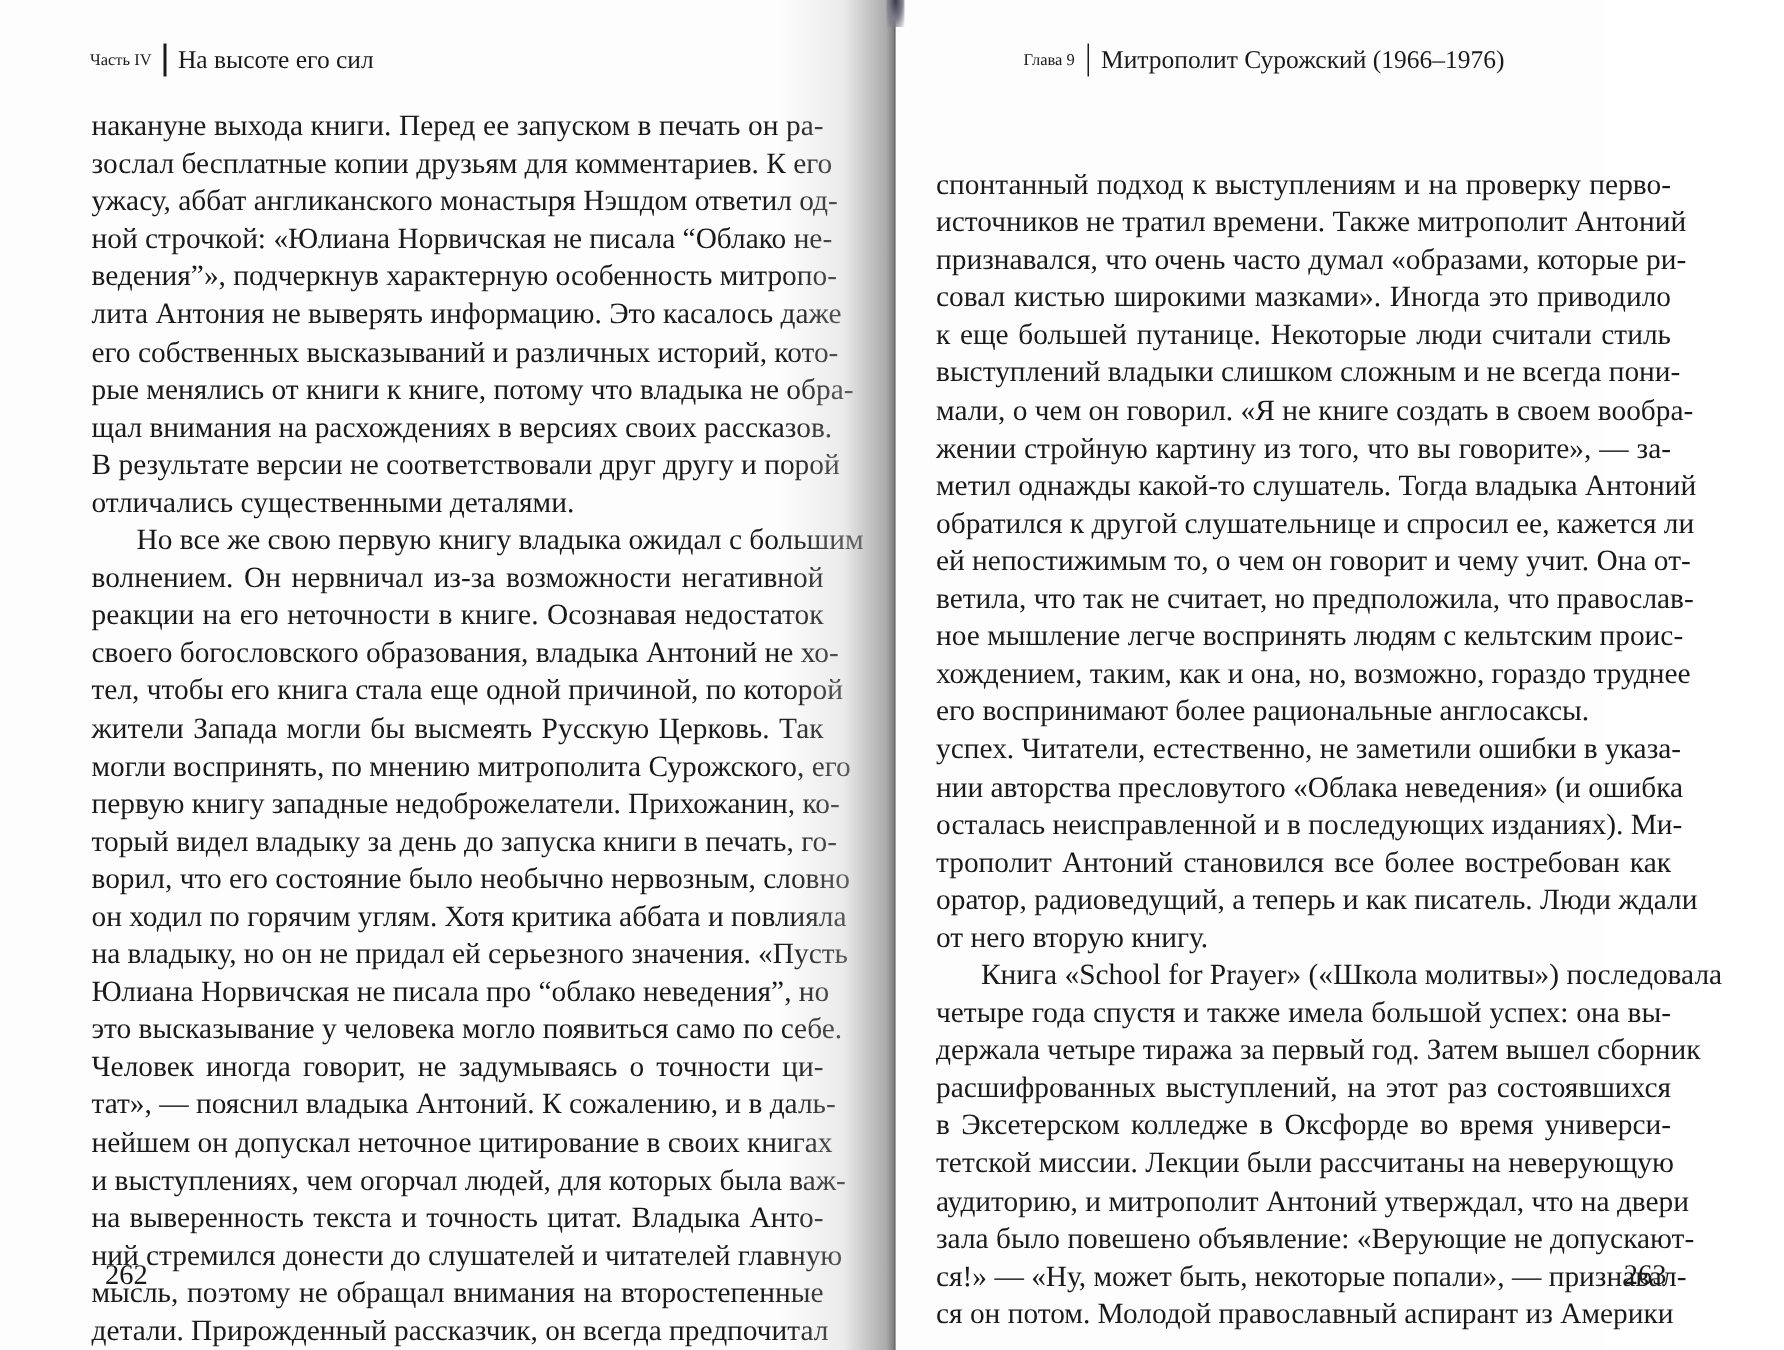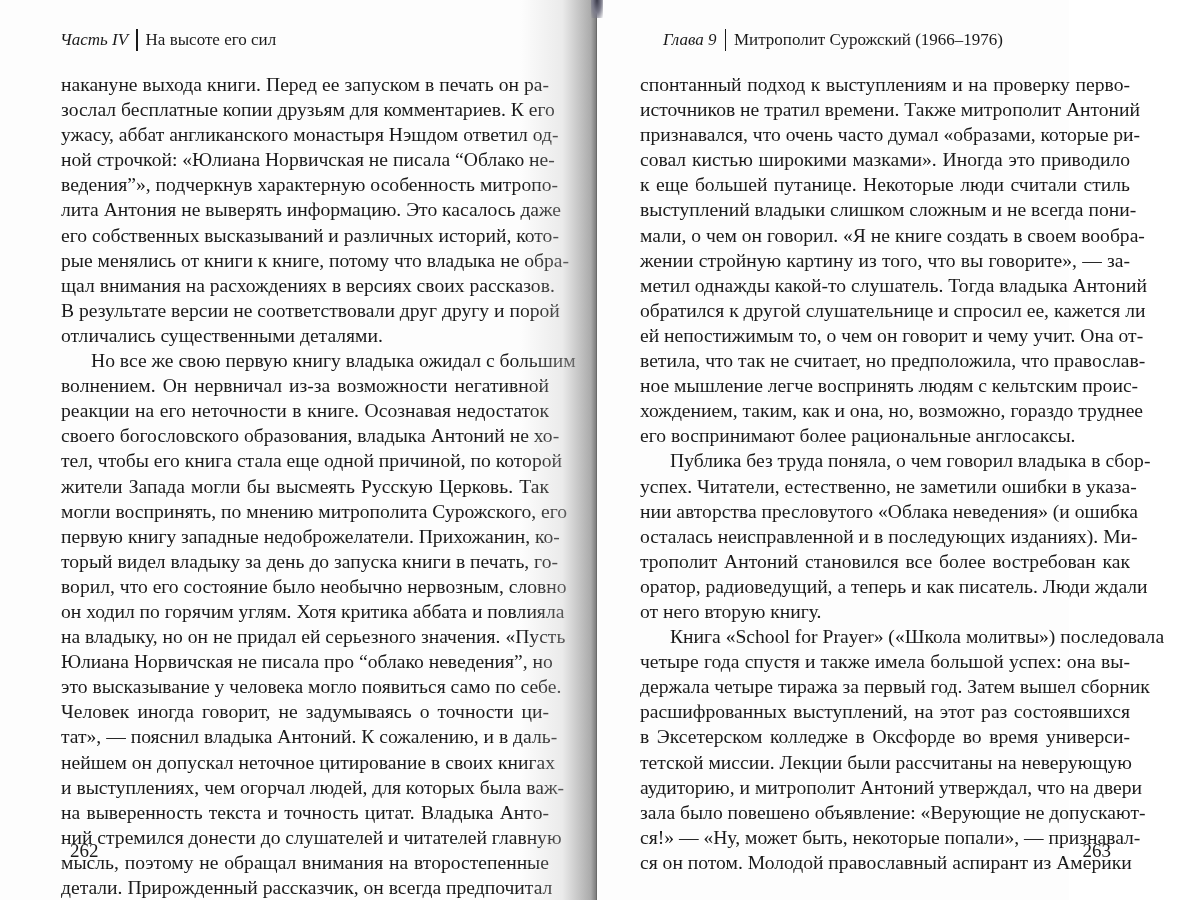--- a/index.html
+++ b/index.html
@@ -22,31 +22,31 @@
       position: absolute; left: 596px; top: 0; width: 1px; height: 900px; background: #6a6a6a;
     }
     .spine-top {
       position: absolute; left: 591px; top: 0; width: 12px; height: 18px;
       background: radial-gradient(ellipse at center top, #3a3a4a 0%, #7b7b8a 50%, rgba(255,255,255,0) 100%);
     }
     .running-head {
       position: absolute; top: 29px; font-size: 17px; line-height: 22px; white-space: nowrap;
       display: flex; align-items: center;
     }
-    .running-head .part { font-style: italic; font-size: 17px; }
+    .running-head .part { font-size: 11px; }
     .running-head .sep { display: inline-block; width: 1.5px; height: 22px; background: #1a1a1a; margin: 0 8px; }
     .rh-left { left: 60px; }
     .rh-right { right: 66px; }
     .body-text {
       position: absolute; top: 72px; width: 488px;
       font-size: 19.6px; line-height: 25.1px;
       text-align: justify;
     }
     .body-left { left: 61px; }
-    .body-right { left: 640px; width: 490px; }
+    .body-right { left: 624px; width: 490px; margin-top: 39px; }
     .line { display: block; text-align: justify; text-align-last: justify; white-space: nowrap; height: 25.1px; }
     .line.last { text-align-last: left; }
     .line.indent { text-indent: 30px; }
     .folio { position: absolute; top: 840px; font-size: 19px; }
     .folio-left { left: 70px; }
     .folio-right { right: 78px; }
   </style>
 </head>
 <body>
 
@@ -117,21 +117,20 @@
     <span class="line">выступлений владыки слишком сложным и не всегда пони-</span>
     <span class="line">мали, о чем он говорил. «Я не книге создать в своем вообра-</span>
     <span class="line">жении стройную картину из того, что вы говорите», — за-</span>
     <span class="line">метил однажды какой-то слушатель. Тогда владыка Антоний</span>
     <span class="line">обратился к другой слушательнице и спросил ее, кажется ли</span>
     <span class="line">ей непостижимым то, о чем он говорит и чему учит. Она от-</span>
     <span class="line">ветила, что так не считает, но предположила, что православ-</span>
     <span class="line">ное мышление легче воспринять людям с кельтским проис-</span>
     <span class="line">хождением, таким, как и она, но, возможно, гораздо труднее</span>
     <span class="line last">его воспринимают более рациональные англосаксы.</span>
-    <span class="line indent">Публика без труда поняла, о чем говорил владыка в сбор-</span>
     <span class="line">успех. Читатели, естественно, не заметили ошибки в указа-</span>
     <span class="line">нии авторства пресловутого «Облака неведения» (и ошибка</span>
     <span class="line">осталась неисправленной и в последующих изданиях). Ми-</span>
     <span class="line">трополит Антоний становился все более востребован как</span>
     <span class="line">оратор, радиоведущий, а теперь и как писатель. Люди ждали</span>
     <span class="line last">от него вторую книгу.</span>
     <span class="line indent">Книга «School for Prayer» («Школа молитвы») последовала</span>
     <span class="line">четыре года спустя и также имела большой успех: она вы-</span>
     <span class="line">держала четыре тиража за первый год. Затем вышел сборник</span>
     <span class="line">расшифрованных выступлений, на этот раз состоявшихся</span>

